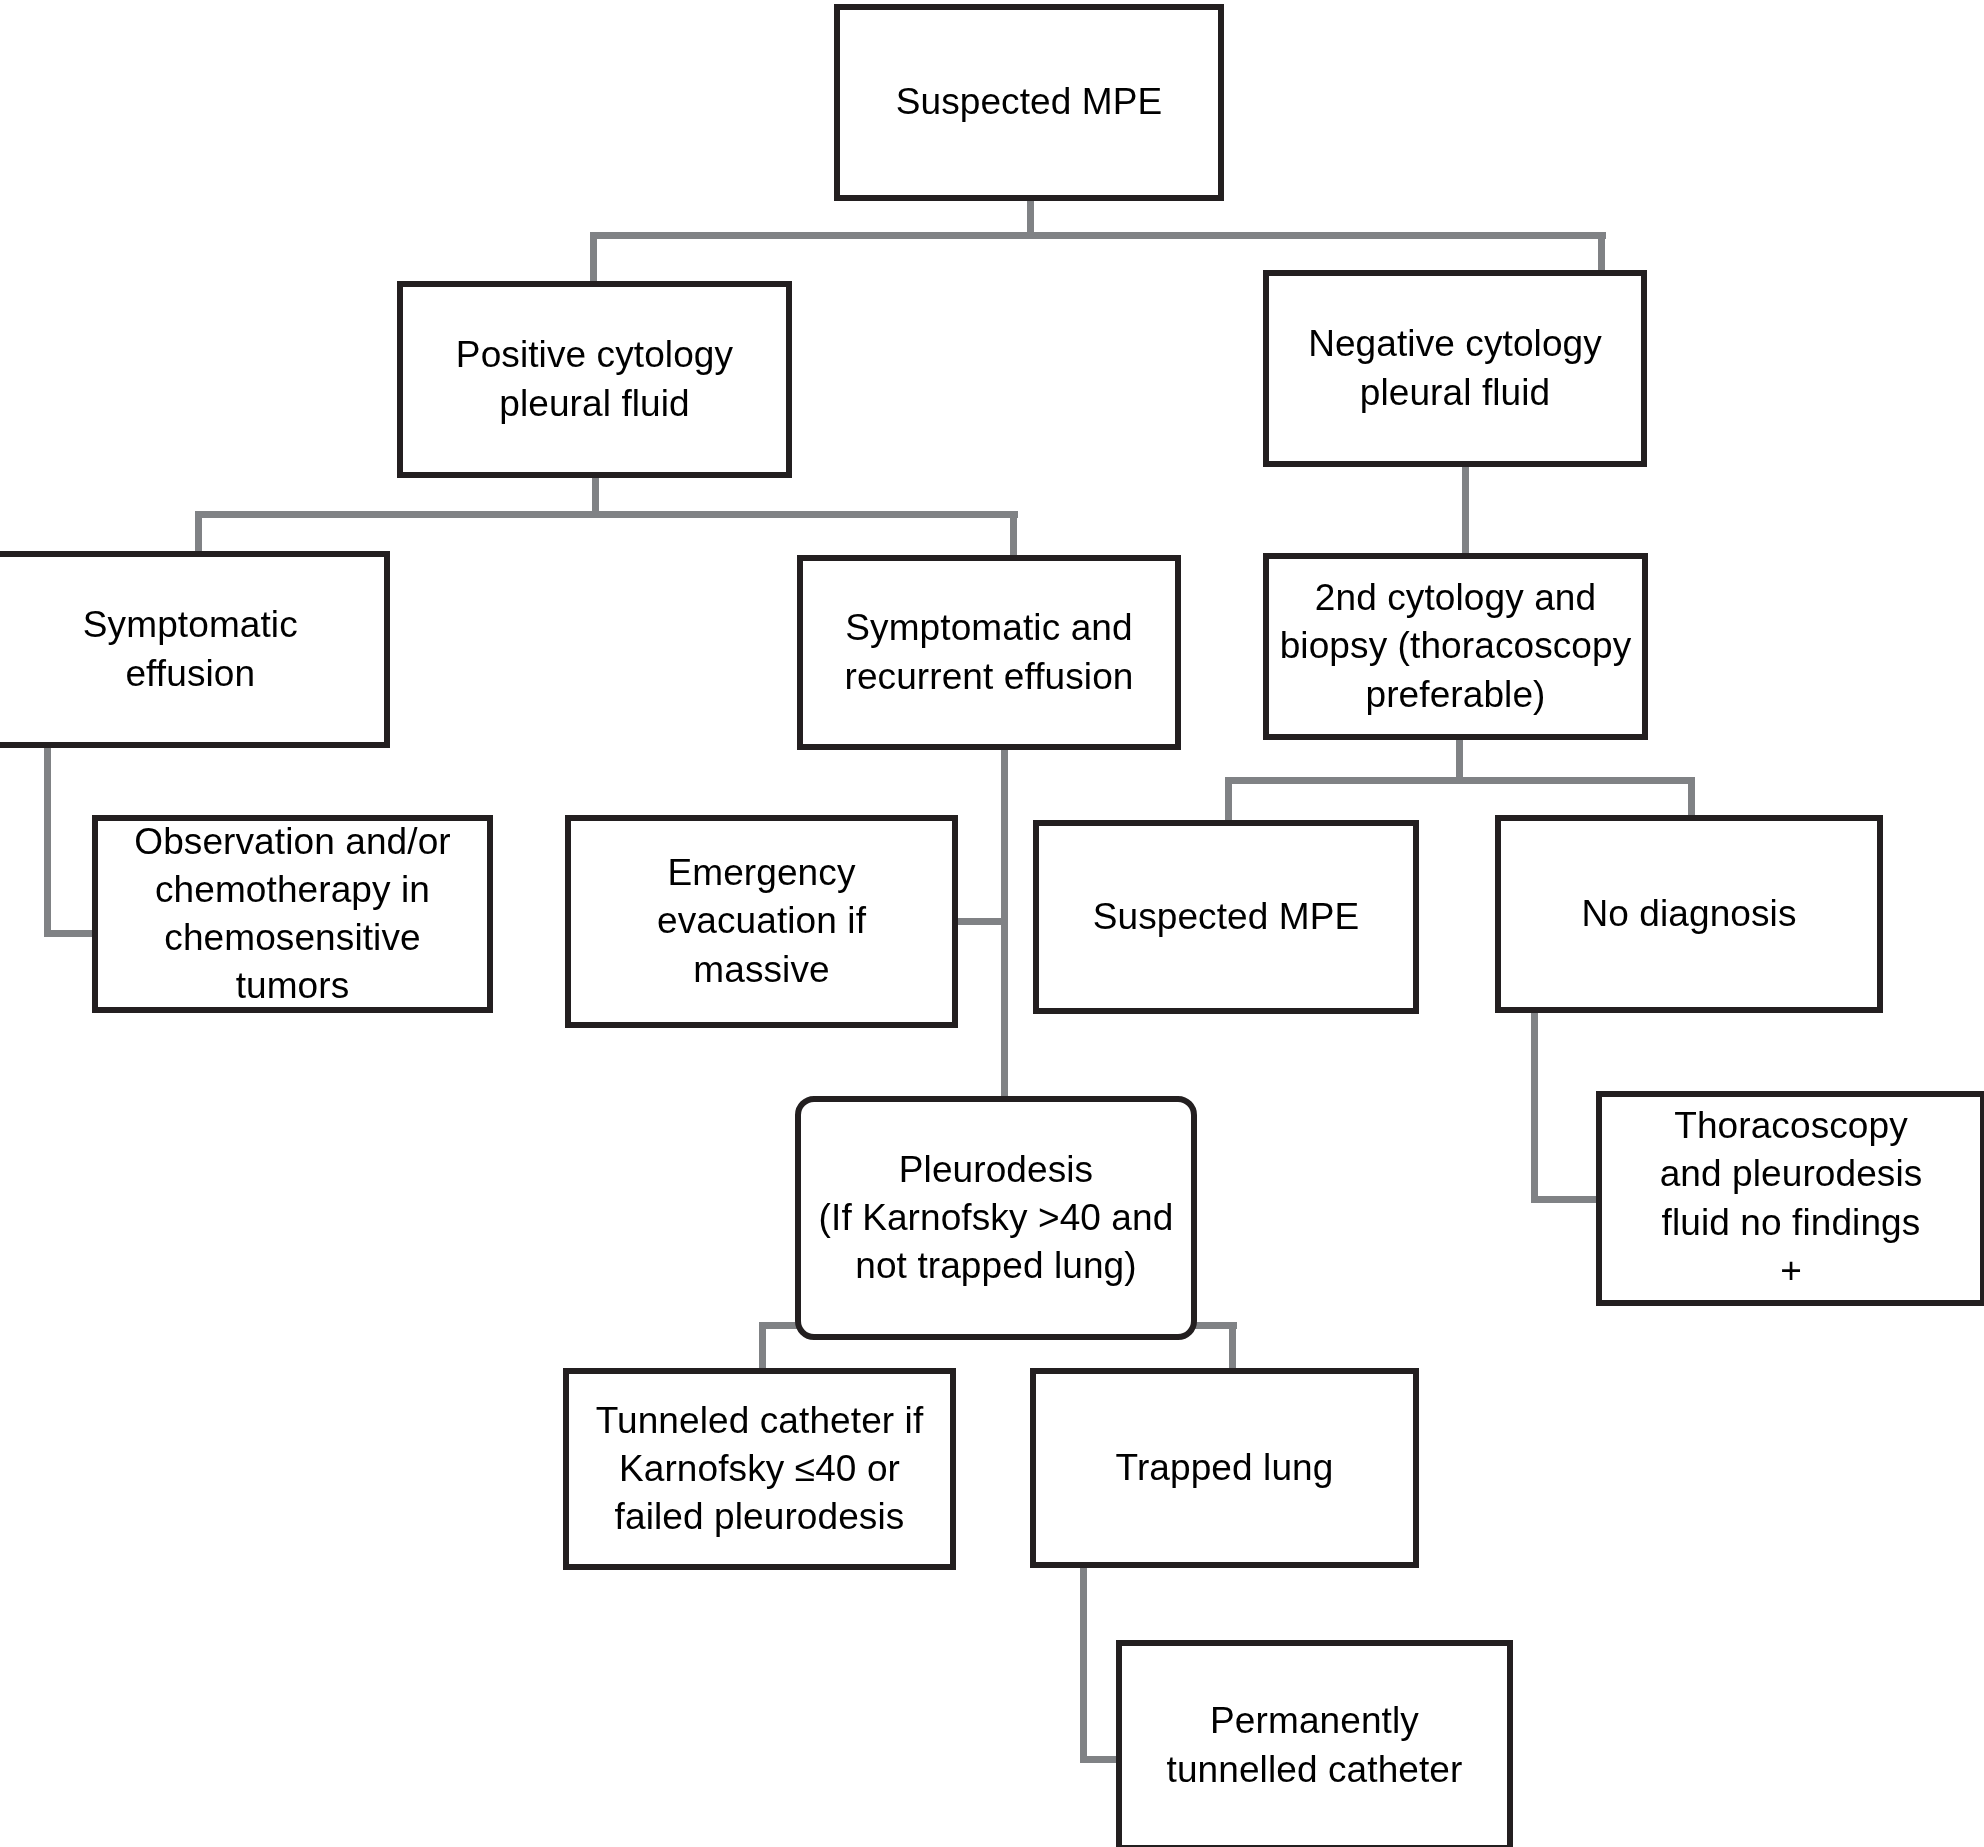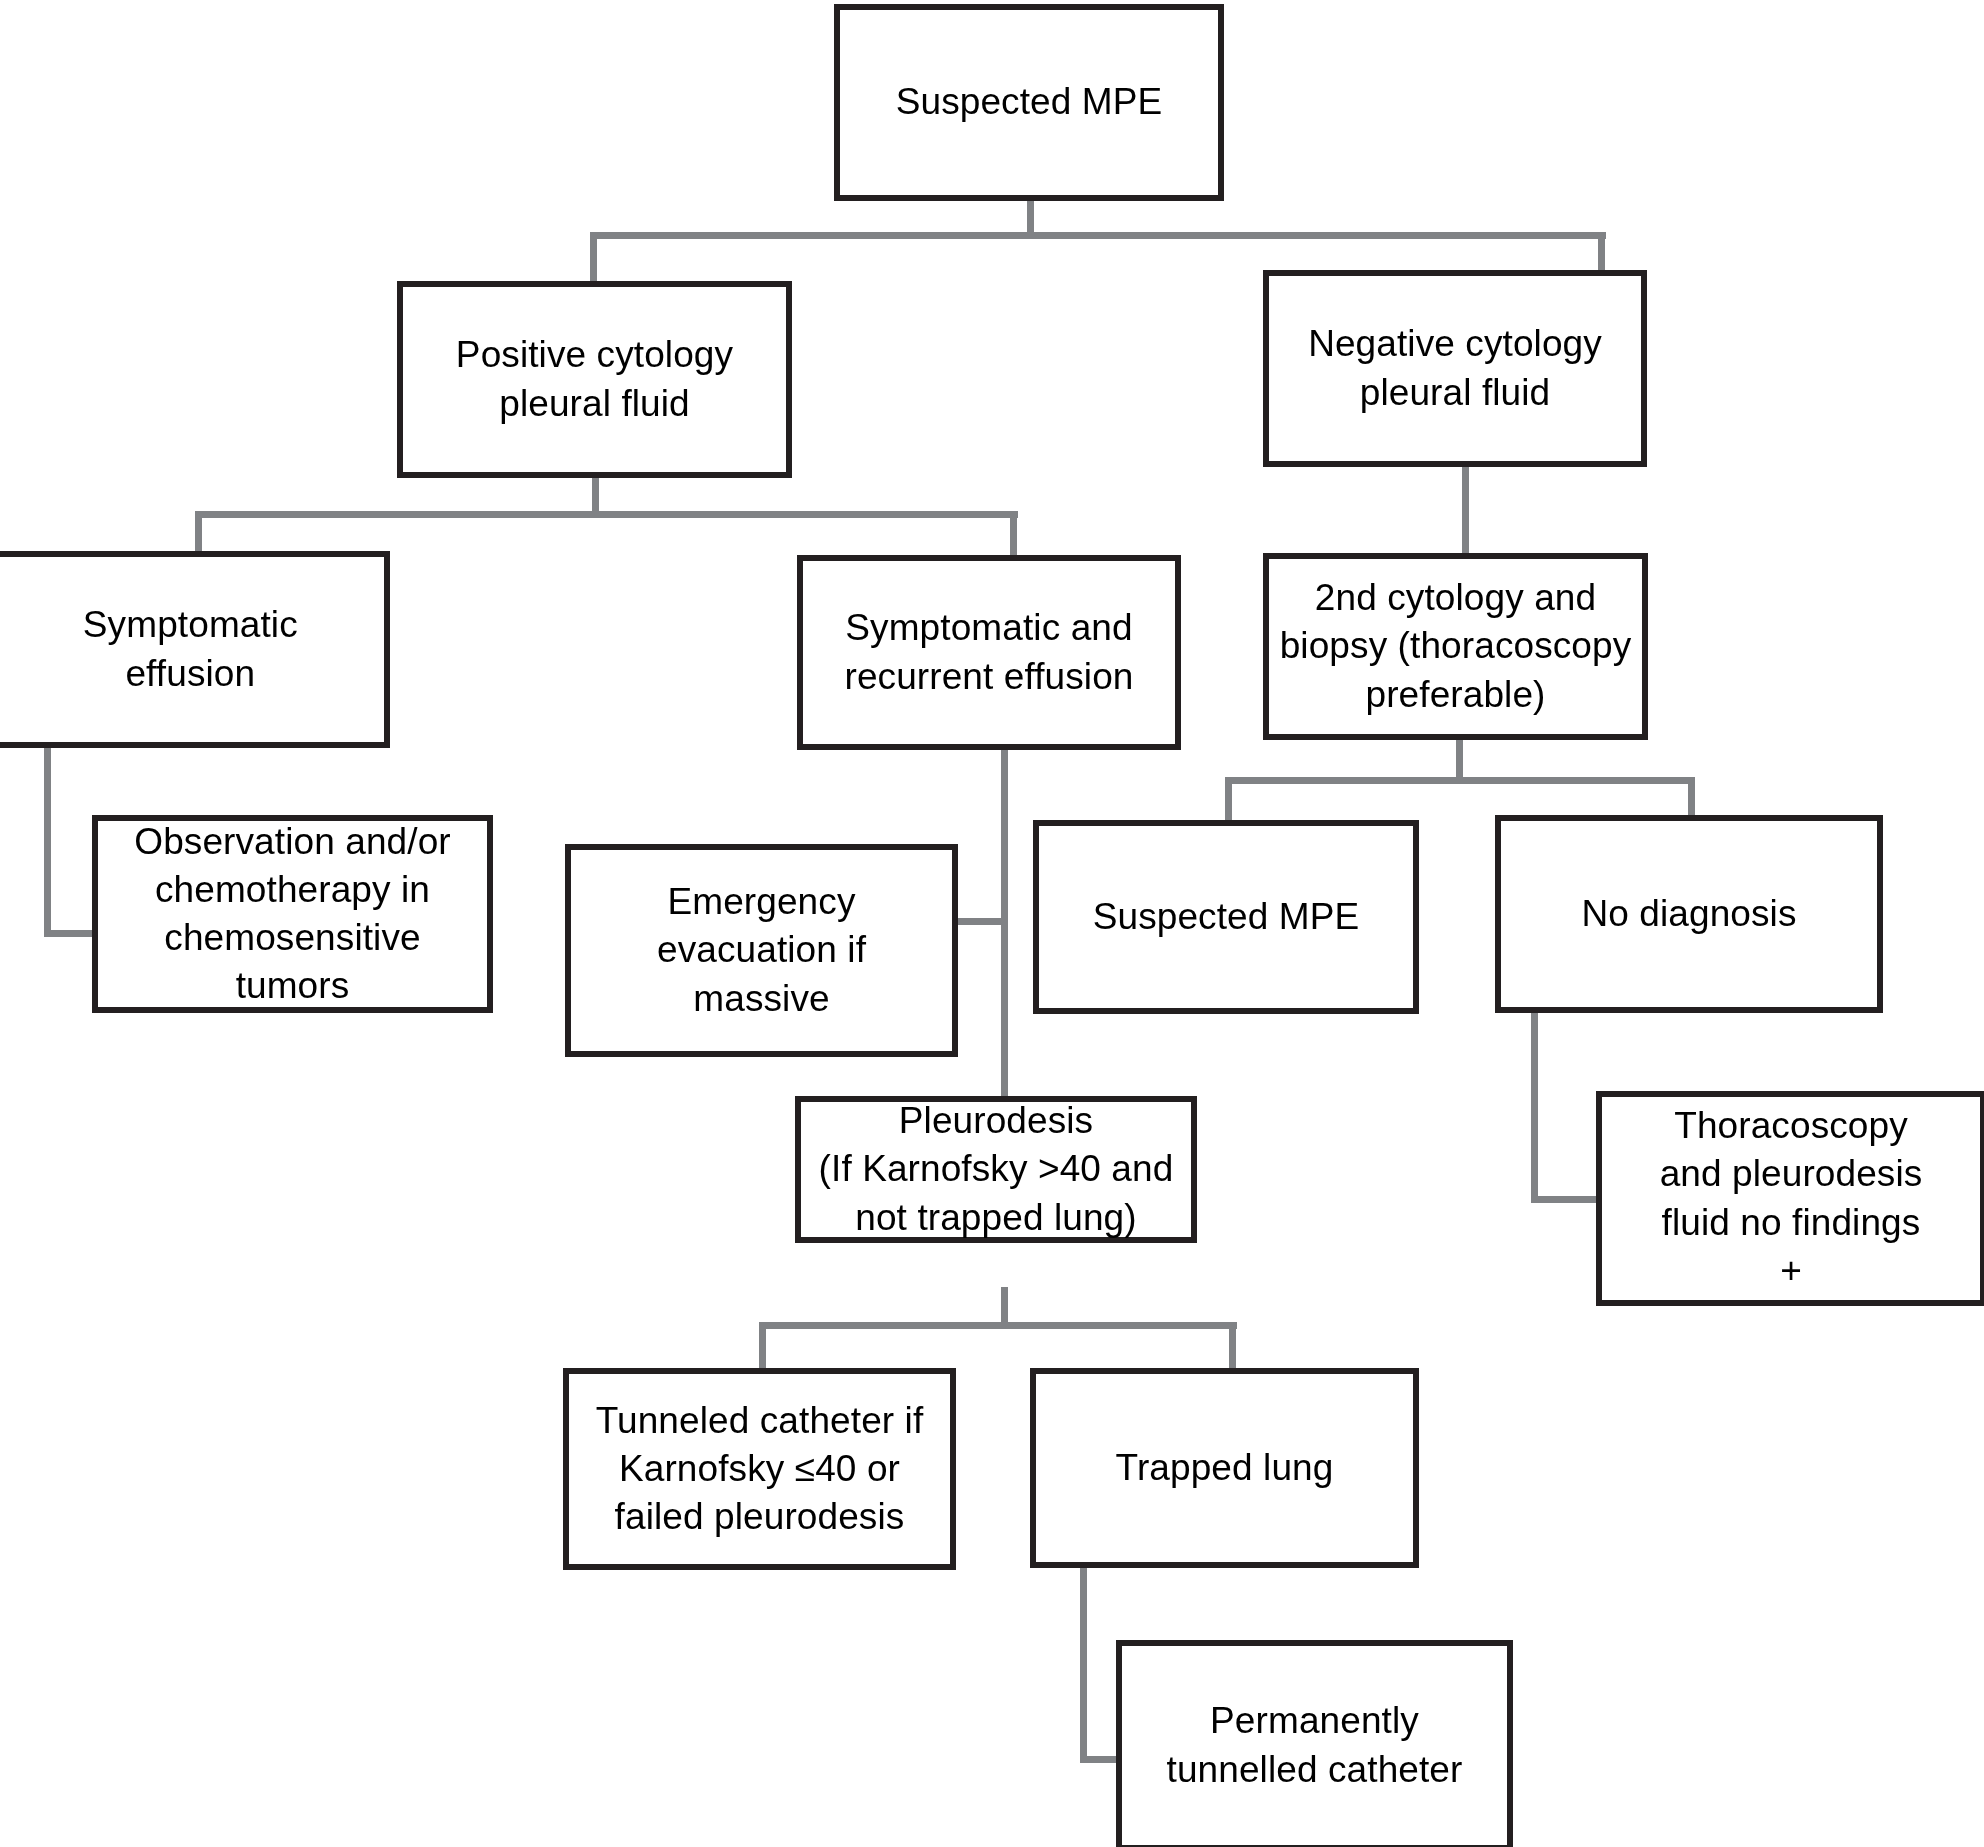--- a/index.html
+++ b/index.html
@@ -111,35 +111,35 @@
 preferable)</span>
   </div>
 
   <div class="node" style="left:92px; top:815px; width:401px; height:198px;">
     <span class="label">Observation and/or
 chemotherapy in
 chemosensitive
 tumors</span>
   </div>
 
-  <div class="node" style="left:565px; top:844px; width:393px; height:213px;">
+  <div class="node" style="left:565px; top:815px; width:393px; height:213px;">
     <span class="label">Emergency
 evacuation if
 massive</span>
   </div>
 
   <div class="node" style="left:1033px; top:820px; width:386px; height:194px;">
     <span class="label">Suspected MPE</span>
   </div>
 
   <div class="node" style="left:1495px; top:815px; width:388px; height:198px;">
     <span class="label">No diagnosis</span>
   </div>
 
-  <div class="node" style="left:795px; top:1096px; width:402px; height:147px;">
+  <div class="node" style="left:795px; top:1096px; width:402px; height:244px;border-radius:19px;">
     <span class="label">Pleurodesis
 (If Karnofsky &gt;40 and
 not trapped lung)</span>
   </div>
 
   <div class="node" style="left:1596px; top:1091px; width:390px; height:215px;">
     <span class="label">Thoracoscopy
 and pleurodesis
 fluid no findings
 +</span>

